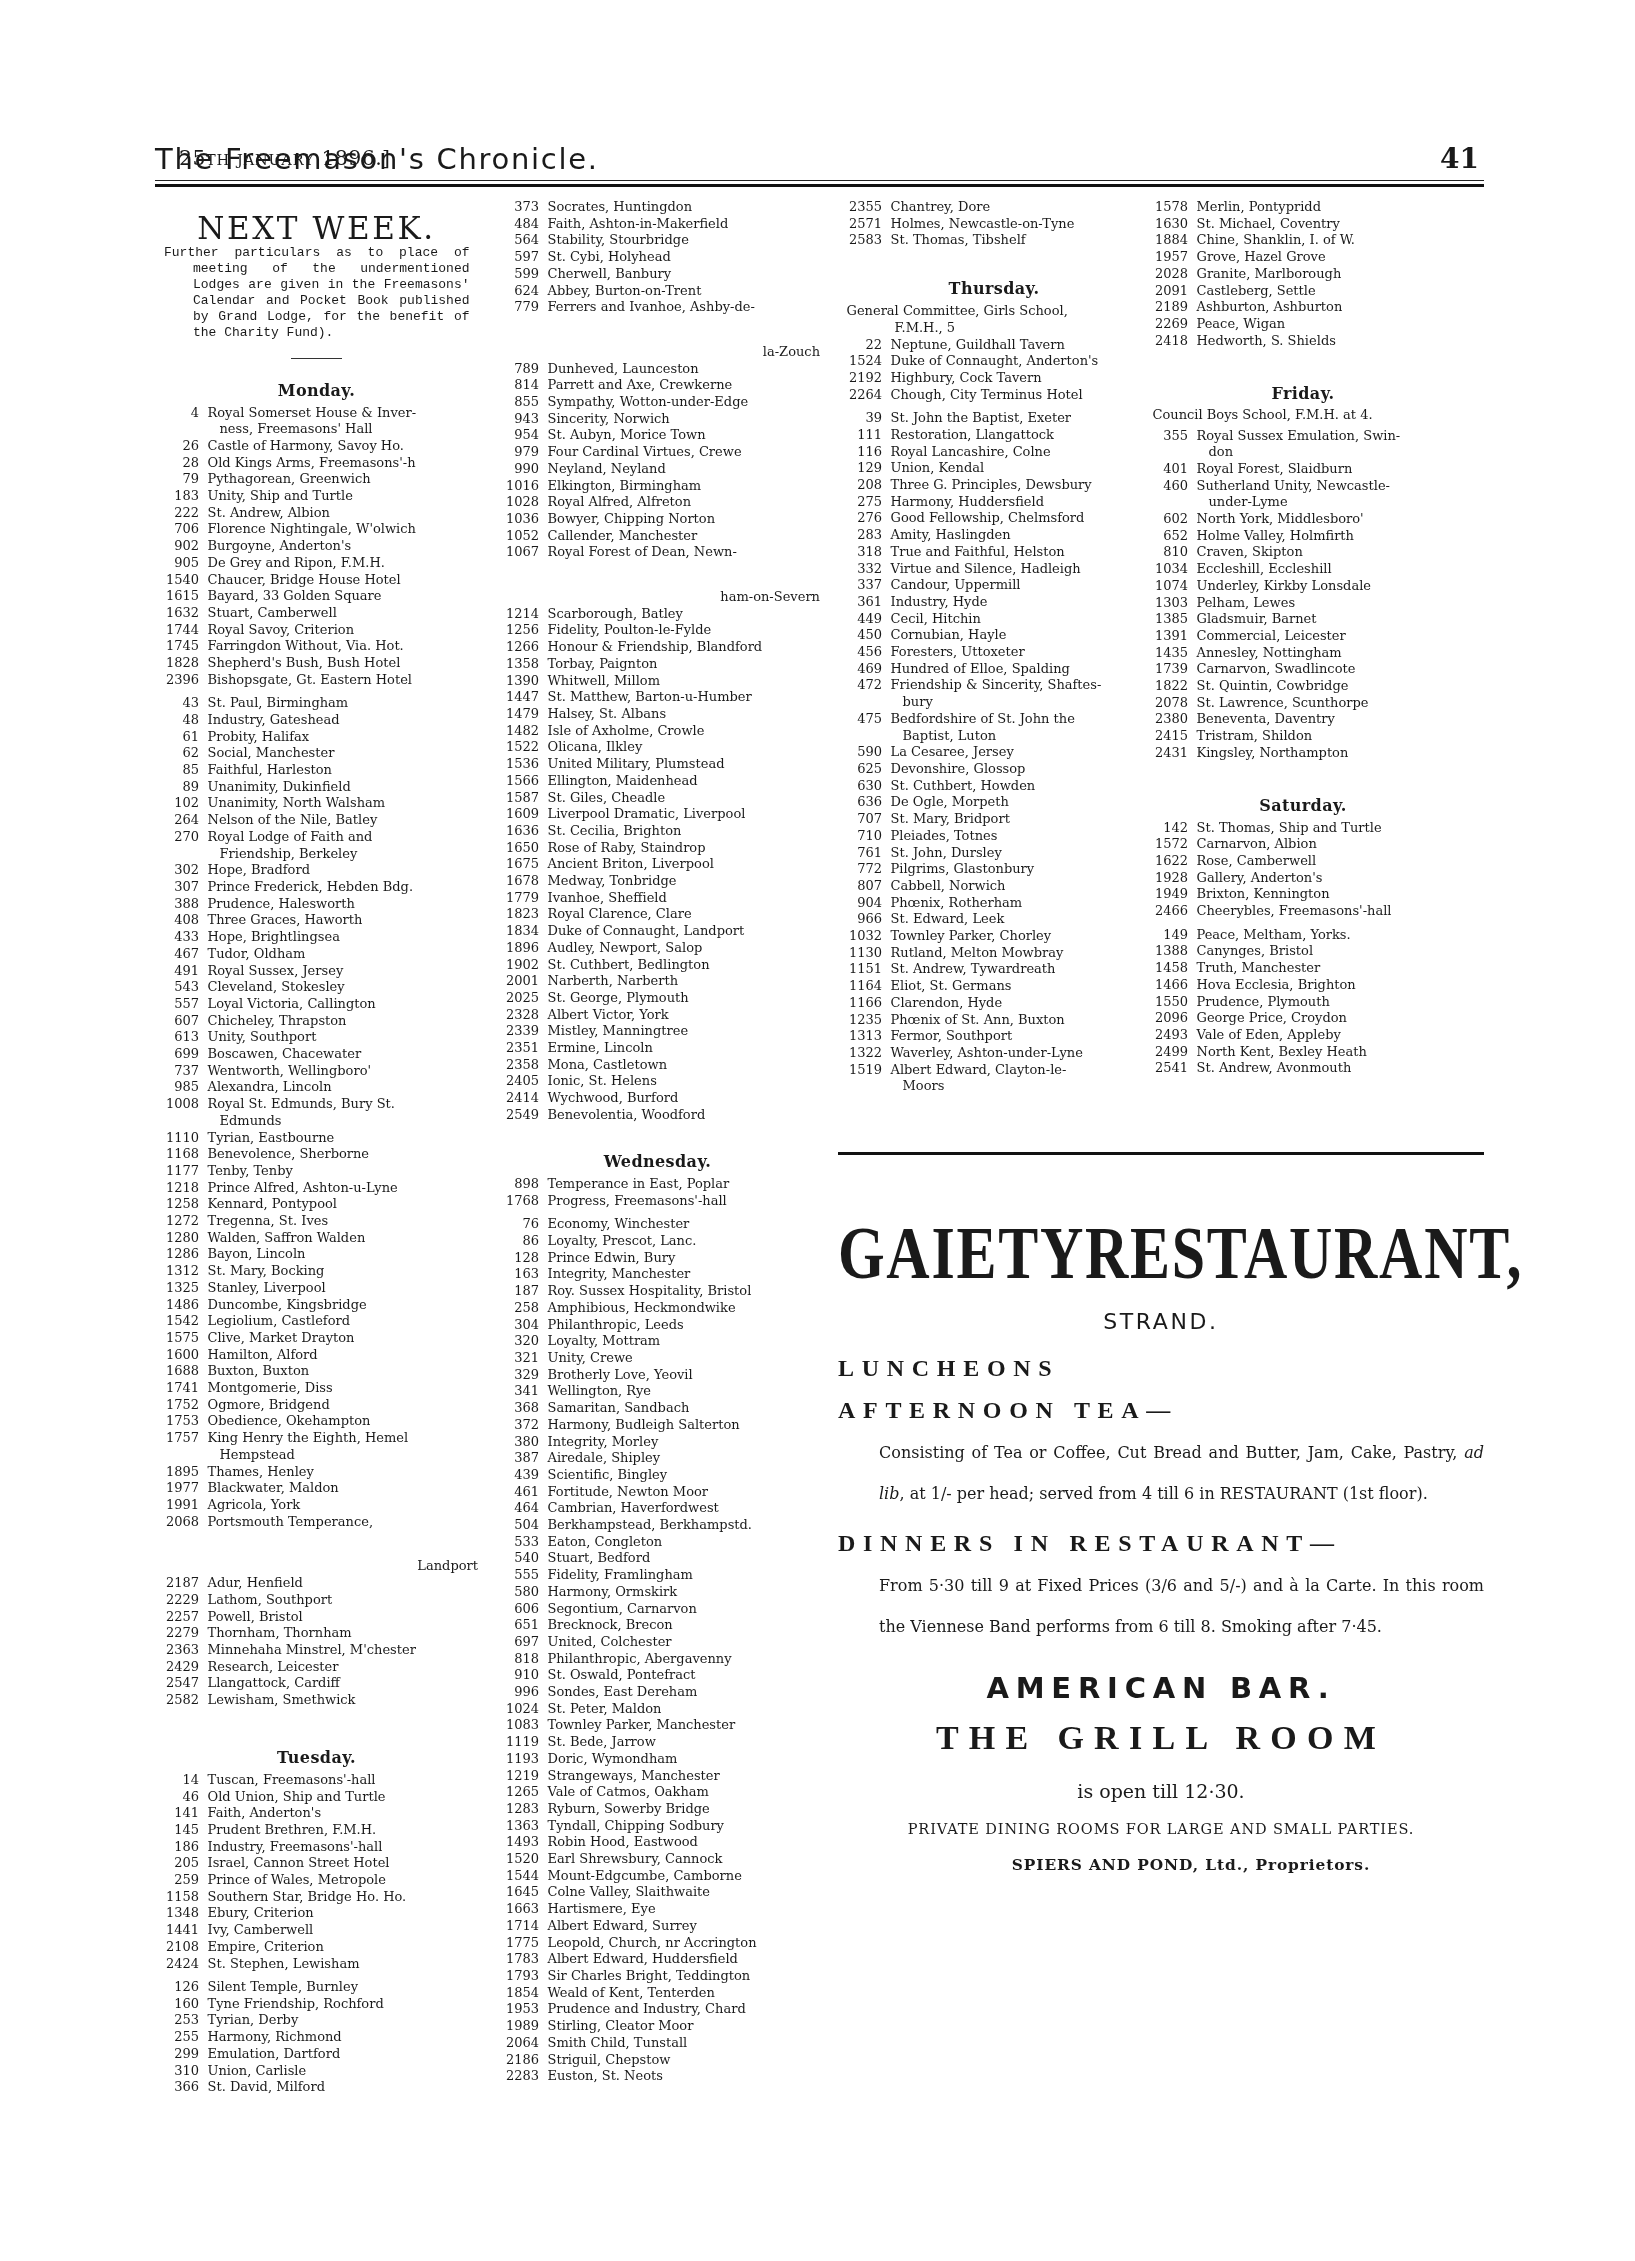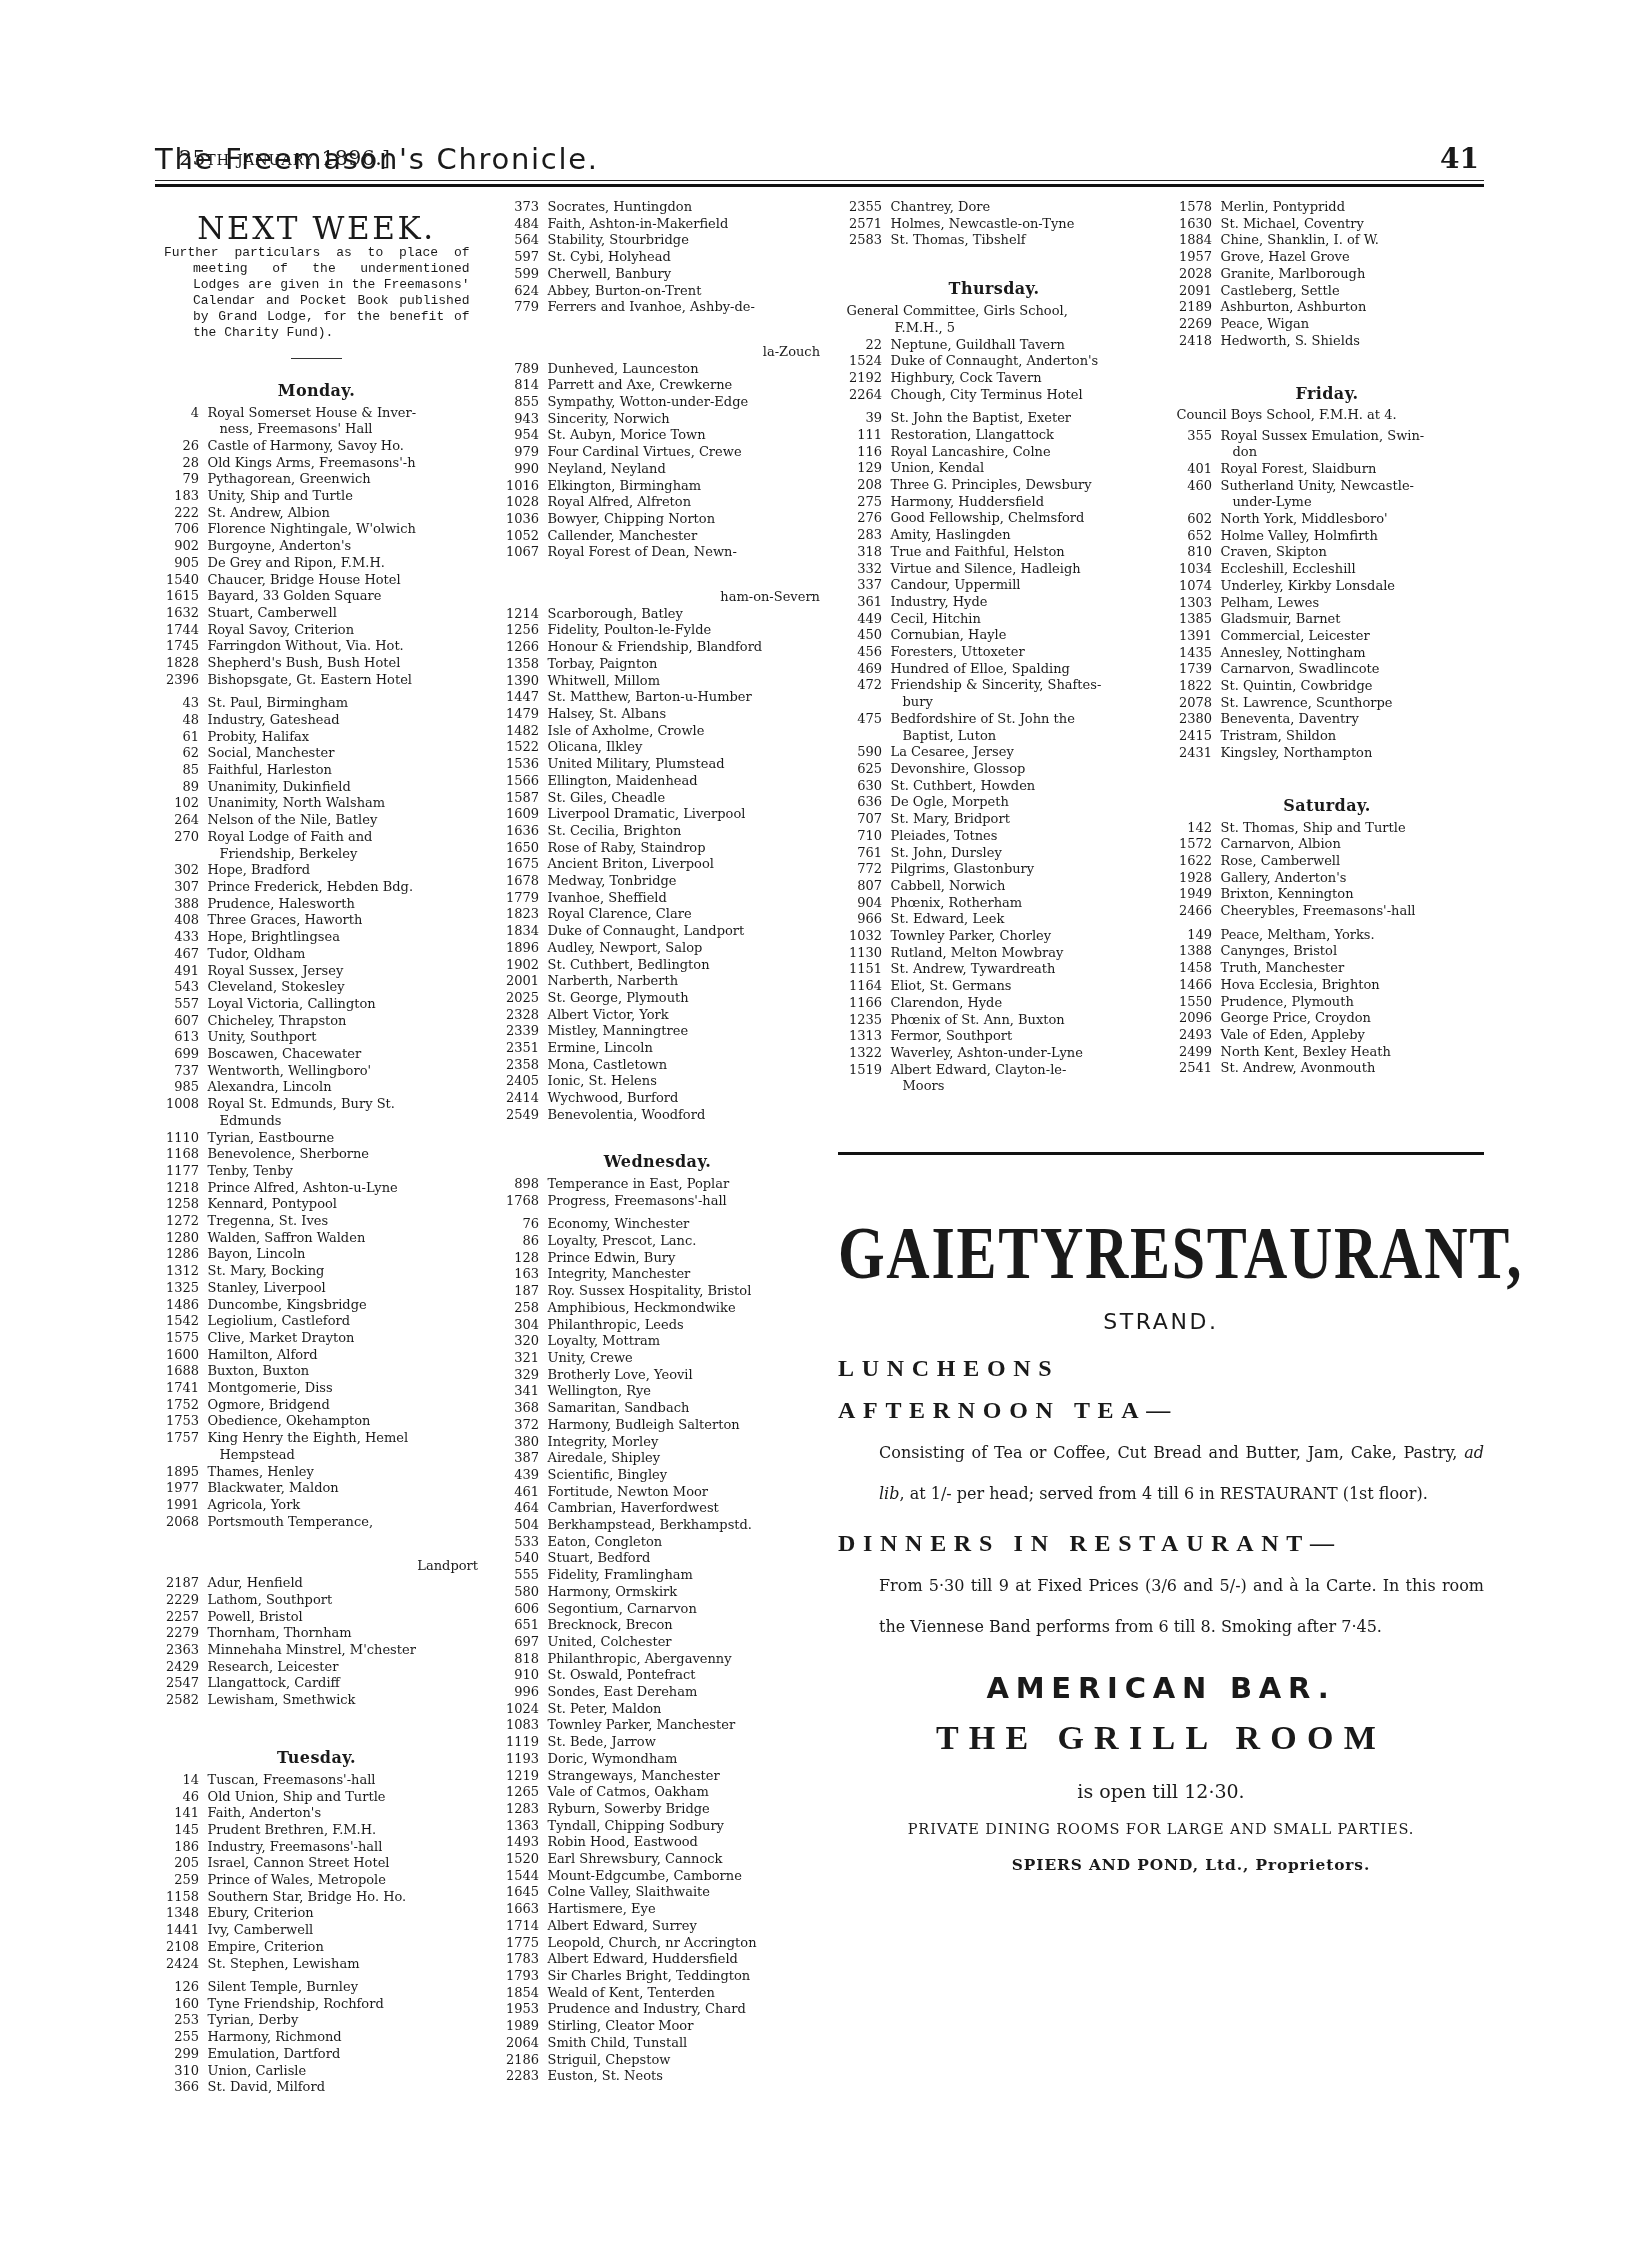--- a/index.html
+++ b/index.html
@@ -12,21 +12,21 @@
   .hdr .title { position:absolute; left:0; right:0; top:5.1px; text-align:left;
                 font-family:"DejaVu Sans","Liberation Sans",sans-serif; font-size:29px; letter-spacing:1.7px; }
   .hdr .pnum { position:absolute; right:5.1px; top:5.1px; font-size:28px; font-weight:bold; }
   .rule-top { position:absolute; left:0; right:0; top:43px; height:0; border-top:1.7px solid #222; }
   .rule-top2 { position:absolute; left:0; right:0; top:47px; height:0; border-top:3.4px solid #111; }
 
   .col { position:absolute; top:62px; font-size:13px; line-height:16.7px; }
   .col1 { left:0; width:323px; }
   .col2 { left:340px; width:325px; }
   .col3 { left:683px; width:312px; }
-  .col4 { left:1013px; width:318px; }
+  .col4 { left:989px; width:318px; }
 
   .nextweek { text-align:center; font-size:31px; letter-spacing:2.6px; margin:20.5px 0 8.5px 0; }
   .further { font-size:13px; line-height:16px; padding-left:38px; text-indent:-29px; text-align:justify; padding-right:8.5px;font-family:Liberation Mono, monospace; }
   .shortrule { width:51px; border-top:0.9px solid #333; margin:17px auto 24px auto; }
   .day { text-align:center; font-weight:bold; font-size:16px; margin:10.3px 0 5.1px 0; letter-spacing:0.4px; }
   .lodge { display:flex; }
   .lodge .num { flex:0 0 44px; text-align:right; padding-right:8.5px; }
   .lodge .name { flex:1; }
   .lodge .name .cont { display:block; padding-left:12px; }
   .lodge .name .cont.right { text-align:right; padding-left:0;margin-top:28px; }

